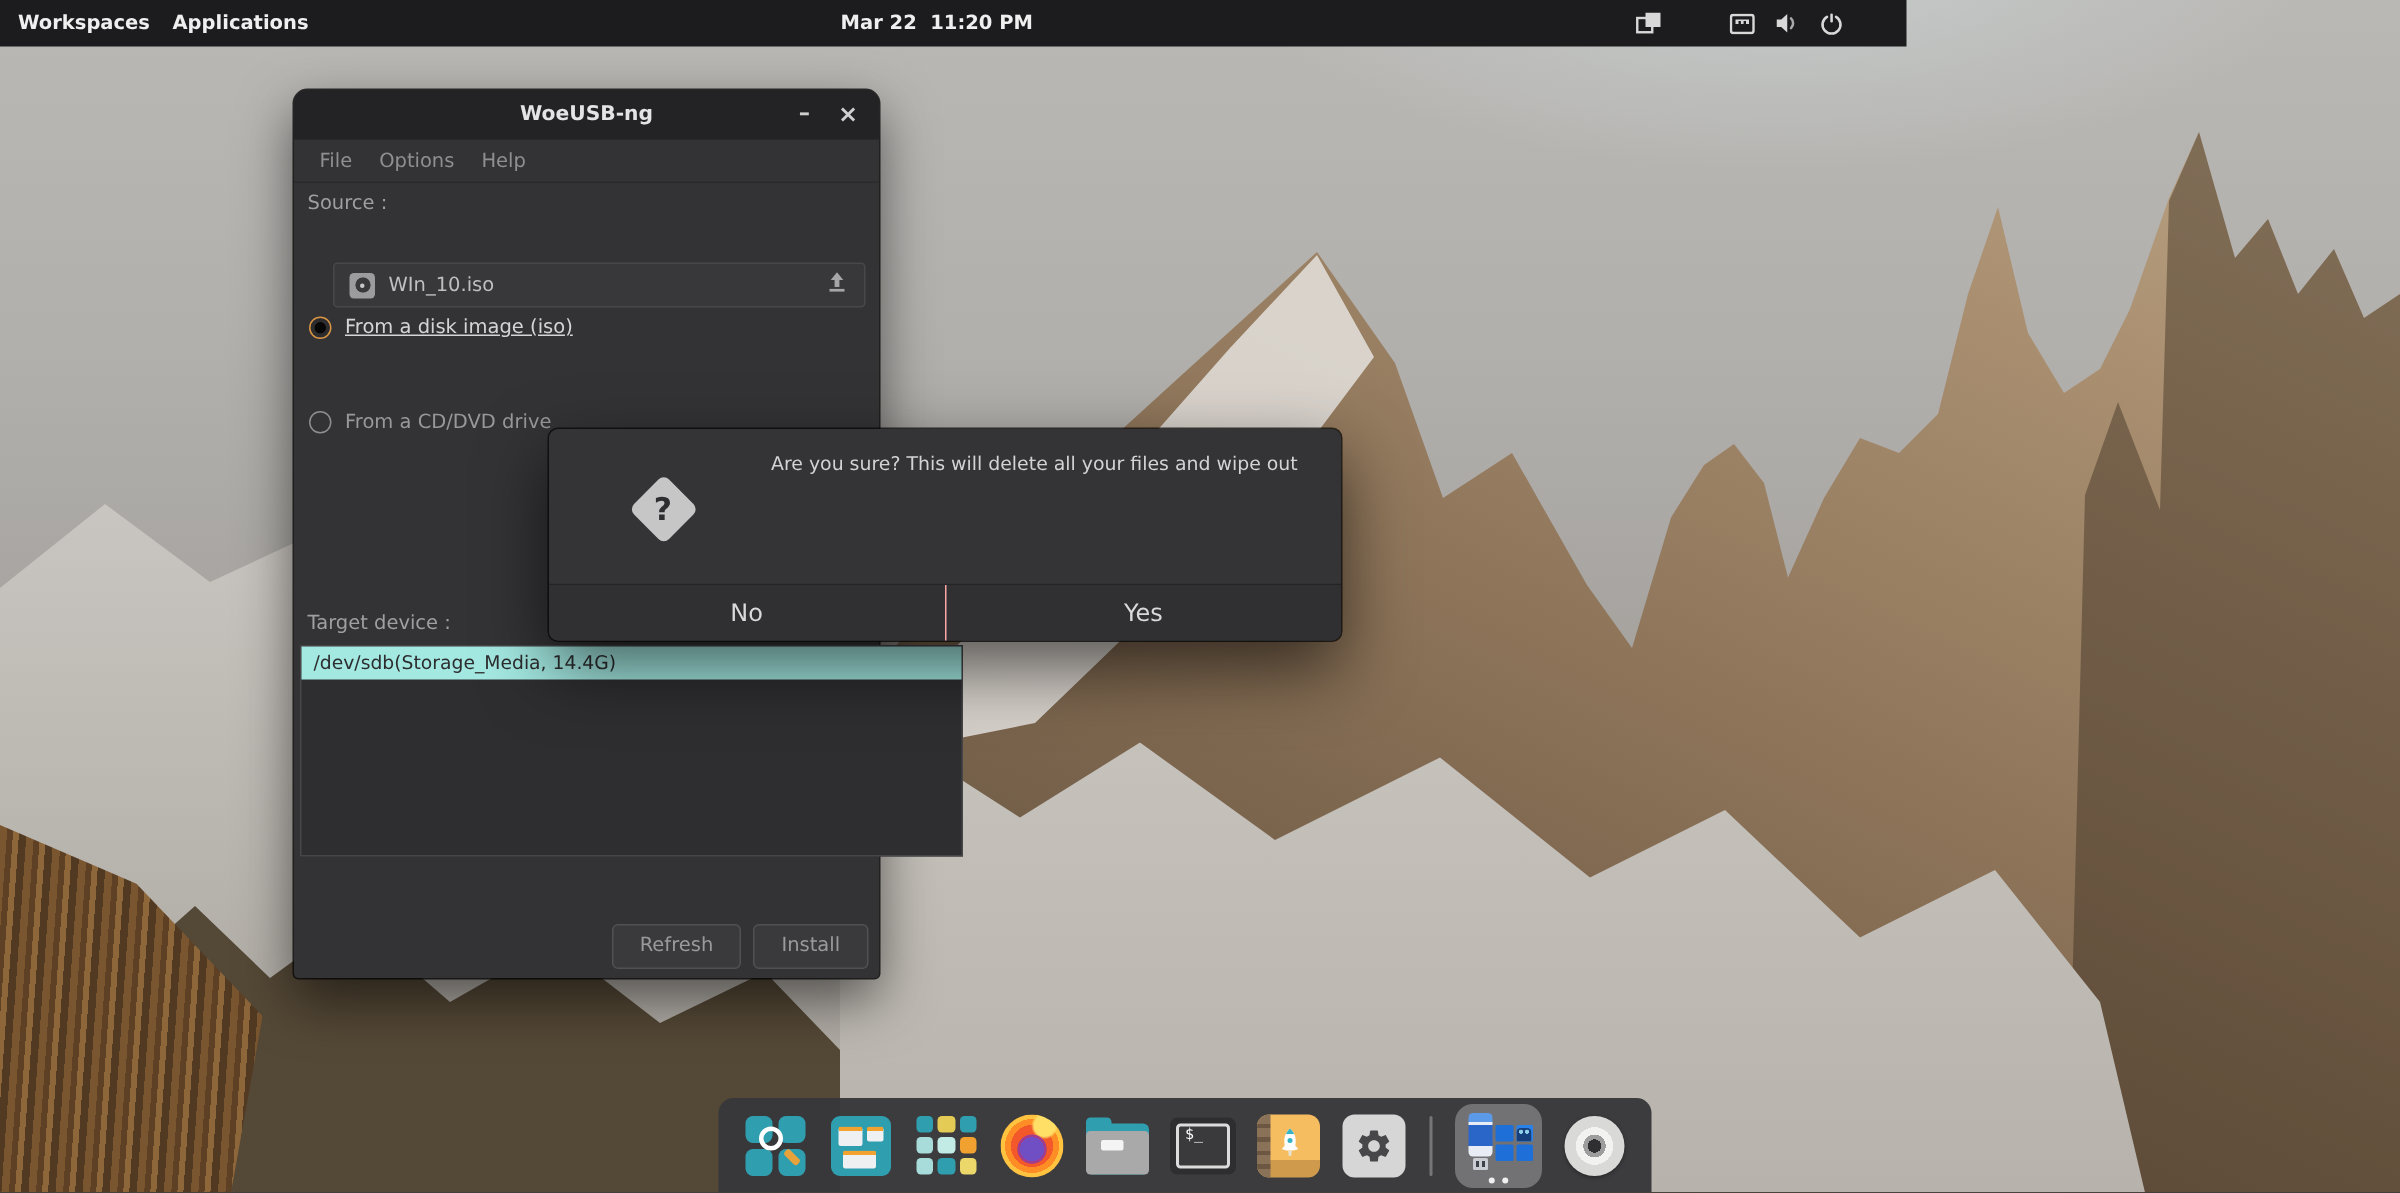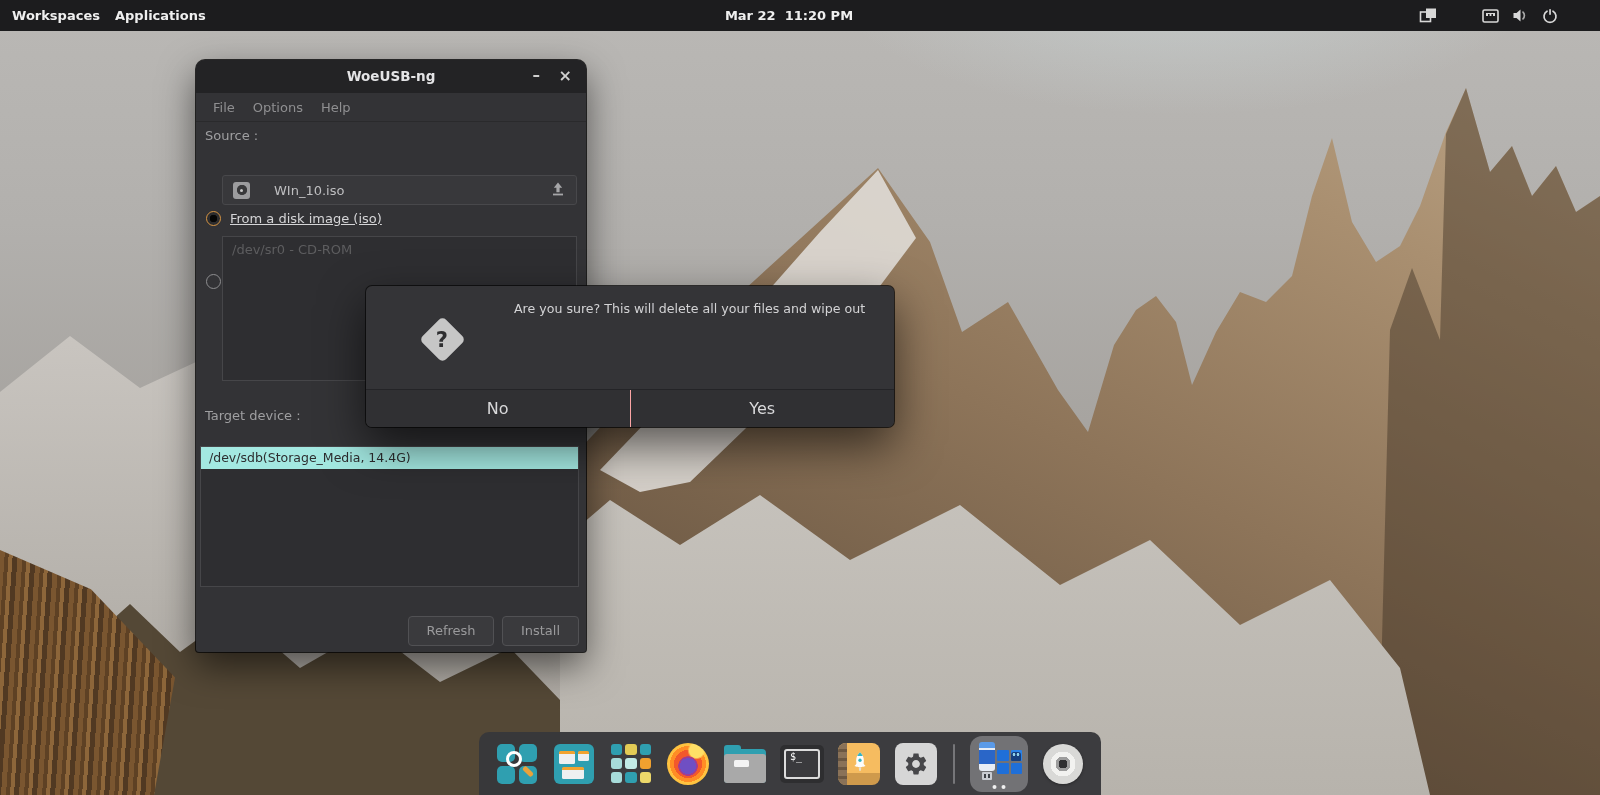--- a/index.html
+++ b/index.html
@@ -25,21 +25,21 @@
   .wp-snowleft { position:absolute; inset:0;
       background:linear-gradient(180deg,#d8d5d1 0%,#cac6c1 40%,#b6b2ac 75%,#a7a29b 100%);
       clip-path:polygon(0px 795px,0px 392px,70px 336px,140px 388px,196px 362px,270px 398px,340px 362px,420px 420px,500px 388px,560px 430px,560px 795px); }
   .wp-forest { position:absolute; inset:0; background:#544836;
       clip-path:polygon(0px 795px,0px 628px,45px 596px,85px 644px,130px 604px,180px 652px,235px 612px,300px 668px,370px 628px,440px 682px,510px 648px,560px 700px,560px 795px); }
   .wp-trunks { position:absolute; left:0; bottom:0; width:175px; height:245px;
       background:repeating-linear-gradient(94deg,#7a5630 0 5px,#5e4124 5px 9px,#8d663a 9px 13px,#513922 13px 18px);
       clip-path:polygon(0 0,52% 16%,100% 52%,88% 100%,0 100%); }
 
   
-  .topbar { position:absolute; left:0; top:0; width:1600px; height:31px; background:#1c1c1e; z-index:30;
+  .topbar { position:absolute; left:0; top:0; width:1271px; height:31px; background:#1c1c1e; z-index:30;
             color:#efefef; font-size:13px; font-weight:bold; }
   .tb-menu { position:absolute; top:0; line-height:31px; cursor:default; }
   .tb-menu.ws { left:12px; }
   .tb-menu.ap { left:115px; }
   .tb-clock { position:absolute; left:50%; transform:translateX(-50%); margin-left:-11px; top:0; line-height:31px; white-space:pre; }
   .tb-right { position:absolute; right:42px; top:0; height:31px; display:flex; align-items:center; gap:13px; }
   .tb-right .gap { width:18px; }
   .tb-ic { display:flex; align-items:center; }
 
   
@@ -58,31 +58,31 @@
   .lbl-src { left:9px; top:68px; }
   .lbl-tgt { left:9px; top:348px; }
   .radio-row { position:absolute; display:flex; align-items:center; gap:9px; }
   .rr1 { left:10px; top:151px; }
   .rr2 { left:10px; top:214px; }
   .radio { width:15px; height:15px; border-radius:50%; border:1.5px solid #8e8e90; background:transparent; flex:0 0 auto; }
   .radio.sel { border-color:#d79543; background:radial-gradient(circle,#060606 0 3.5px,#2c2c2e 4px); }
   .radio-label.bright { color:#d5d5d7;text-decoration:underline; }
   .radio-label.dim { color:#98989a; }
   .file-field { position:absolute; left:26px; top:115px; width:355px; height:30px; background:#38383b;
-      border:1px solid #48484b; border-radius:3px; display:flex; align-items:center; padding:0 10px; gap:24px; }
+      border:1px solid #48484b; border-radius:3px; display:flex; align-items:center; padding:0 10px; gap:9px; }
   .disc-mini { width:17px; height:17px; background:#9c9c9e; border-radius:3px; display:flex; align-items:center; justify-content:center; flex:0 0 auto; }
   .disc-mini i { width:10px; height:10px; border-radius:50%; background:#39393b; display:block;
       box-shadow:inset 0 0 0 3px #39393b; position:relative; }
   .disc-mini i::after { content:""; position:absolute; left:3.5px; top:3.5px; width:3px; height:3px; border-radius:50%; background:#c8c8c8; }
   .file-name { color:#bfbfc1; flex:1; }
   .upload-ic { flex:0 0 auto; }
   .list { position:absolute; background:#2e2e31; border:1px solid #464649; }
   .cd-list { left:26px; top:176px; width:355px; height:145px; }
   .cd-item { padding:5px 9px; color:#5d5d5f; }
-  .target-list { left:4px; top:386px; width:379px; height:141px; }
+  .target-list { left:4px; top:370px; width:442px; height:141px; }
   .target-item { height:22px; line-height:22px; padding:0 8px; background:#a3e8e1; color:#2d2d2f; font-size:12.5px; }
   .wbtn2 { position:absolute; height:30px; background:#3a3a3d; border:1px solid #515154; border-radius:4px;
       color:#9a9a9c; font-size:13px; font-family:inherit; text-align:center; line-height:28px; cursor:default; }
   .btn-refresh { left:212px; top:556px; width:86px; }
   .btn-install { left:306px; top:556px; width:77px; }
 
   
   .dialog { position:absolute; left:366px; top:286px; width:528px; height:141px; z-index:20;
       background:#343437; border-radius:6px; box-shadow:0 18px 46px rgba(0,0,0,.6), 0 0 0 1px rgba(10,10,10,.75); }
   .dlg-title { text-align:center; padding-top:5px; font-weight:bold; font-size:13.5px; color:#e7e7e9; }
@@ -240,23 +240,20 @@
             <rect x="3" y="12.6" width="10" height="1.8" fill="#a6a6a8"></rect>
           </svg>
       </span>
     </div>
 
     <div class="radio-row rr2">
       <span class="radio"></span>
       <span class="radio-label dim">From a CD/DVD drive</span>
     </div>
 
-    <div class="list cd-list">
-      <div class="cd-item">/dev/sr0 - CD-ROM</div>
-    </div>
 
     <div class="section-label lbl-tgt">Target device :</div>
 
     <div class="list target-list">
       <div class="target-item">/dev/sdb(Storage_Media, 14.4G)</div>
     </div>
 
     <div class="wbtn2 btn-refresh">Refresh</div>
     <div class="wbtn2 btn-install">Install</div>
   </div>

